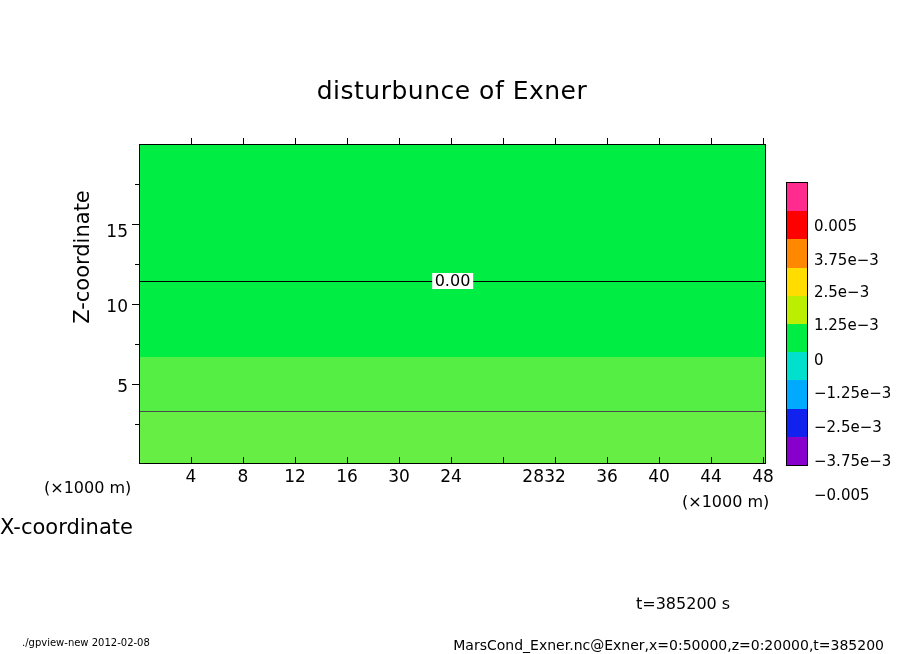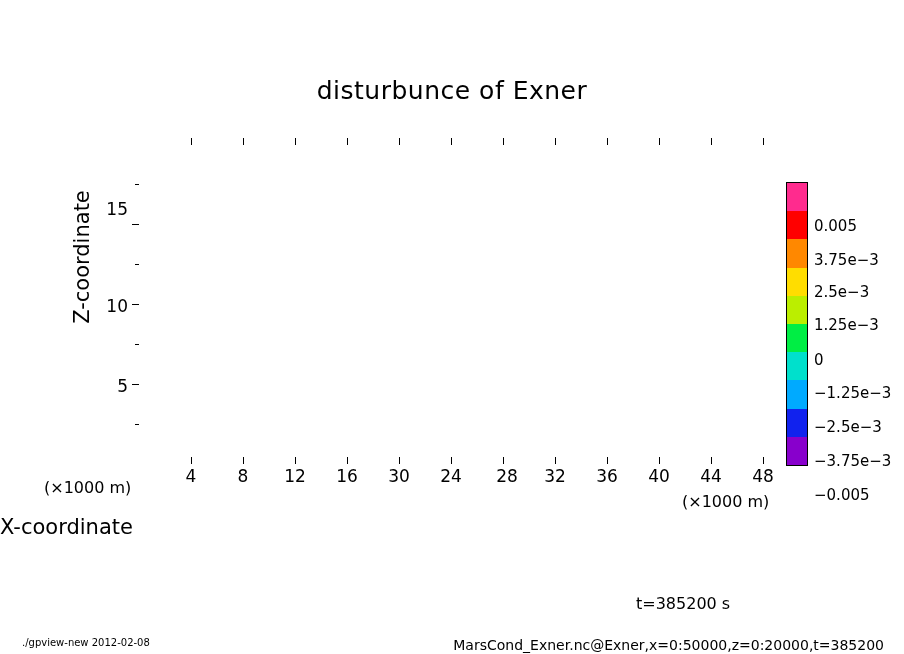--- a/index.html
+++ b/index.html
@@ -195,20 +195,31 @@
     font-family: "DejaVu Sans", sans-serif;
   }
 </style>
 </head>
 <body>
 
 <div class="canvas">
 
   <div id="chart-title">disturbunce of Exner</div>
 
+  <div id="plot-area">
+
+    <div class="band" style="top:0px; height:212px; background:#00ee44;"></div>
+    <div class="band" style="top:212px; height:54px; background:#55ee44;"></div>
+    <div class="band" style="top:266px; height:54px; background:#66ee44;"></div>
+
+    <div class="contour-line" style="top:136px;"></div>
+    <div class="contour-line thin" style="top:266px;"></div>
+
+    <div id="contour-label-zero">0.00</div>
+  </div>
 
   <div class="tick tick-x" style="left:191px; top:457px;"></div>
   <div class="tick tick-x" style="left:243px; top:457px;"></div>
   <div class="tick tick-x" style="left:295px; top:457px;"></div>
   <div class="tick tick-x" style="left:347px; top:457px;"></div>
   <div class="tick tick-x" style="left:399px; top:457px;"></div>
   <div class="tick tick-x" style="left:451px; top:457px;"></div>
   <div class="tick tick-x" style="left:503px; top:457px;"></div>
   <div class="tick tick-x" style="left:555px; top:457px;"></div>
   <div class="tick tick-x" style="left:607px; top:457px;"></div>
@@ -228,36 +239,36 @@
   <div class="tick tick-x" style="left:659px; top:138px;"></div>
   <div class="tick tick-x" style="left:711px; top:138px;"></div>
   <div class="tick tick-x" style="left:763px; top:138px;"></div>
 
   <div class="xlabel-num" style="left:191px; top:466px;">4</div>
   <div class="xlabel-num" style="left:243px; top:466px;">8</div>
   <div class="xlabel-num" style="left:295px; top:466px;">12</div>
   <div class="xlabel-num" style="left:347px; top:466px;">16</div>
   <div class="xlabel-num" style="left:399px; top:466px;">30</div>
   <div class="xlabel-num" style="left:451px; top:466px;">24</div>
-  <div class="xlabel-num" style="left:507px; top:466px;">28</div>
+  <div class="xlabel-num" style="left:524px; top:466px;text-align:right;">28</div>
   <div class="xlabel-num" style="left:555px; top:466px;">32</div>
   <div class="xlabel-num" style="left:607px; top:466px;">36</div>
   <div class="xlabel-num" style="left:659px; top:466px;">40</div>
   <div class="xlabel-num" style="left:711px; top:466px;">44</div>
   <div class="xlabel-num" style="left:763px; top:466px;">48</div>
 
   <div class="tick tick-y" style="left:132px; top:224px;"></div>
   <div class="tick tick-y" style="left:132px; top:304px;"></div>
   <div class="tick tick-y" style="left:132px; top:384px;"></div>
   <div class="tick tick-y minor" style="left:135px; top:184px;"></div>
   <div class="tick tick-y minor" style="left:135px; top:264px;"></div>
   <div class="tick tick-y minor" style="left:135px; top:344px;"></div>
   <div class="tick tick-y minor" style="left:135px; top:424px;"></div>
 
-  <div class="ylabel-num" style="left:84px; top:199px;">15</div>
+  <div class="ylabel-num" style="left:84px; top:221px;">15</div>
   <div class="ylabel-num" style="left:84px; top:296px;">10</div>
   <div class="ylabel-num" style="left:84px; top:376px;">5</div>
 
   <div id="y-axis-title">Z-coordinate</div>
   <div id="x-axis-title">X-coordinate</div>
   <div id="x-units-left">(×1000 m)</div>
   <div id="x-units-right">(×1000 m)</div>
 
   <div id="colorbar">
     <div class="cb-cell" style="height:28.2px; background:#ff2b8e;"></div>

